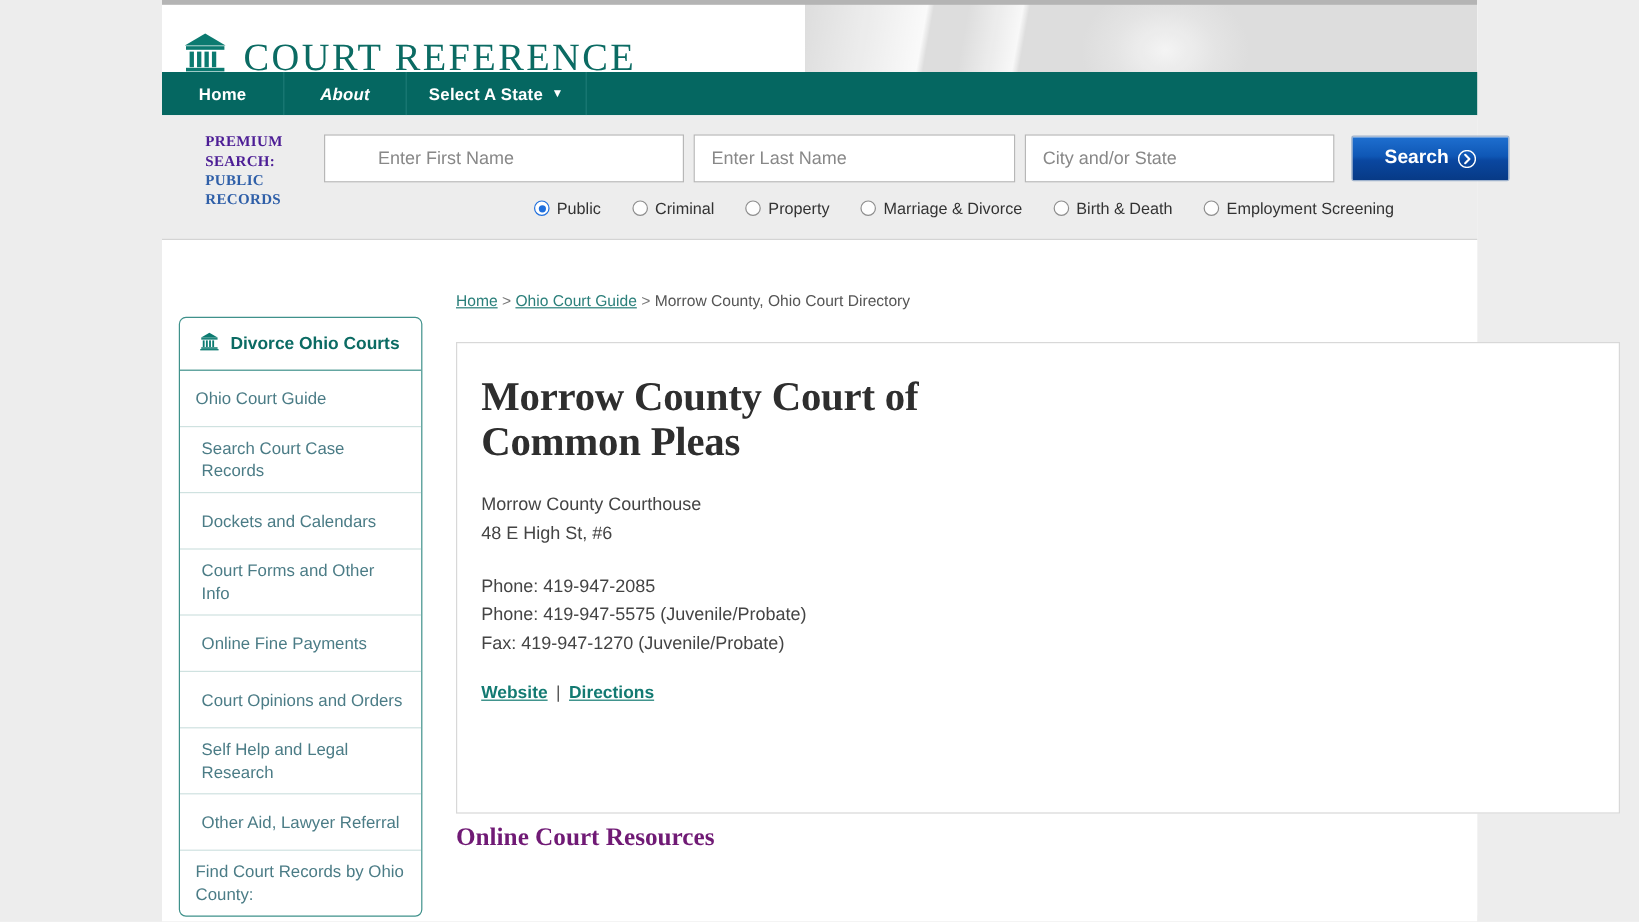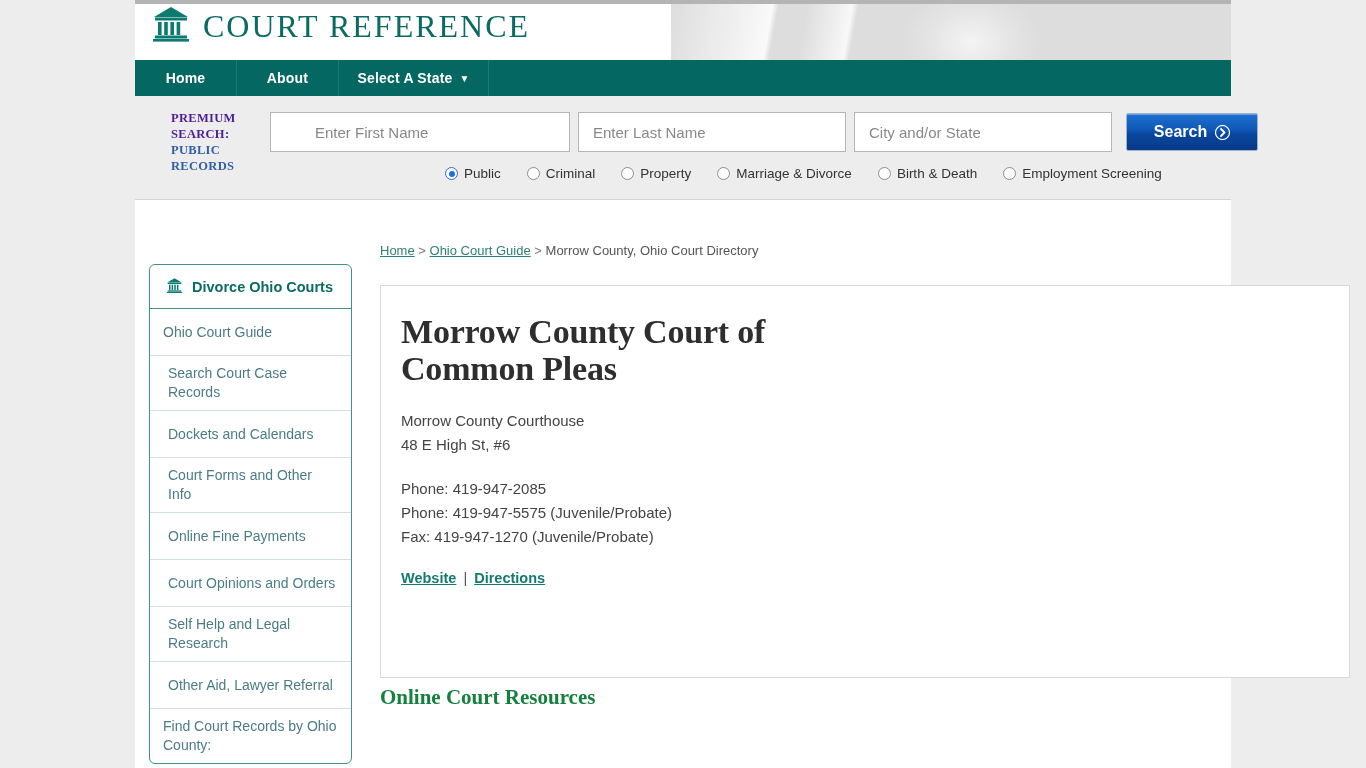--- a/index.html
+++ b/index.html
@@ -52,21 +52,21 @@
     position: absolute;
     left: 0; top: 0; width: 330px; height: 60px;
     background: linear-gradient(90deg, #ffffff 0%, #ffffff 62%, rgba(255,255,255,0) 100%);
   }
   .masthead-topline {
     position: absolute; left: 0; top: 0; right: 0; height: 4px;
     background: #b4b4b4;
   }
   .brand {
     position: absolute;
-    left: 16px; top: 4px;
+    left: 16px; top: 25px;
     display: flex; align-items: center; gap: 12px;
     z-index: 4;
   }
   .brand-icon { display: block; }
   .brand-title {
     font-family: "Liberation Serif", serif;
     font-size: 32px;
     letter-spacing: 2.0px;
     color: #0b6b63;
     font-weight: 400;
@@ -85,21 +85,21 @@
     color: #ffffff;
     font-size: 14px;
     font-weight: bold;
     padding: 0 22px;
     border-right: 1px solid #1d7b75;
     white-space: nowrap;
     cursor: pointer;
     letter-spacing: .2px;
   }
   .nav-item:first-child { width: 102px; }
-  .nav-item.about { width: 102px; }
+  .nav-item.about { width: 102px; font-style: italic; }
   .nav-item.state { width: 150px; }
   .nav-caret { font-size: 10px; margin-left: 7px; }
 
   
   .searchbar {
     background: #ededed;
     border-bottom: 1px solid #d4d4d4;
     height: 104px;
     position: relative;
   }
@@ -280,21 +280,21 @@
     cursor: pointer;
   }
   .links .pipe { color: #555; font-weight: normal; margin: 0 3px; }
 
   .resources-head {
     position: absolute;
     left: 245px; top: 485px;
     font-family: "Liberation Serif", serif;
     font-size: 21px;
     font-weight: bold;
-    color: #15803d;
+    color: #701a75;
   }
 </style>
 </head>
 <body>
 
 <div class="page">
   <div class="container">
 
     <div class="masthead">
       <div class="masthead-photo"></div>

